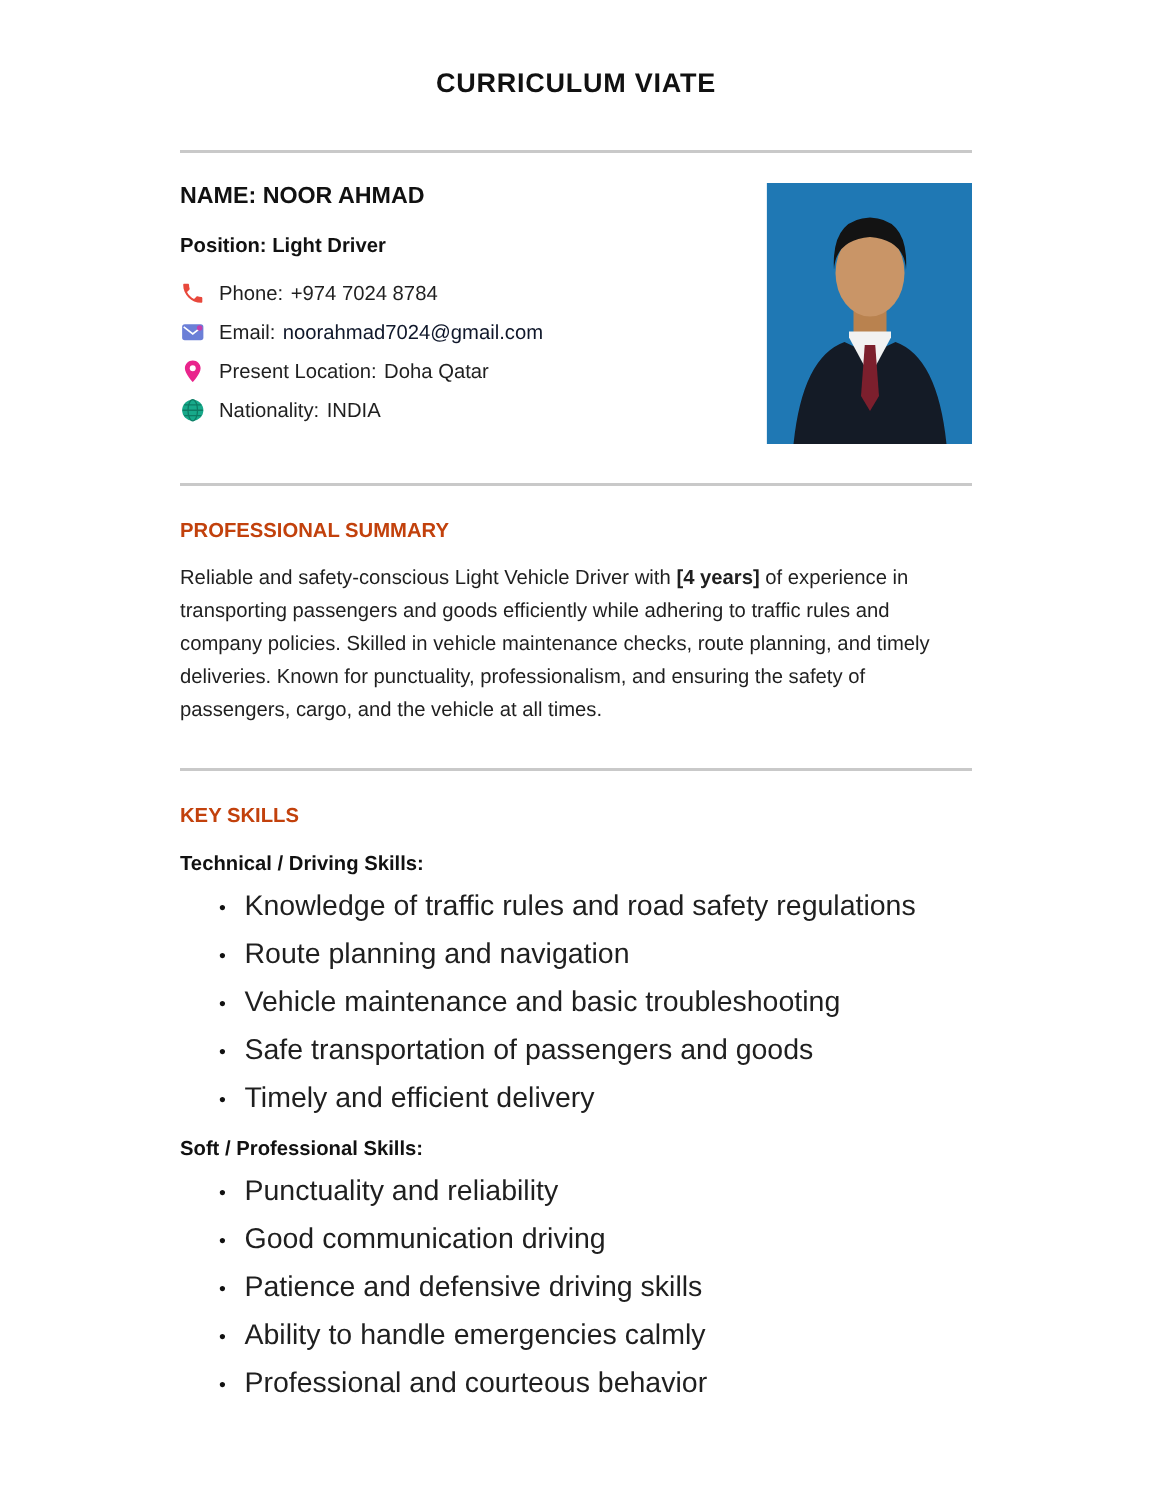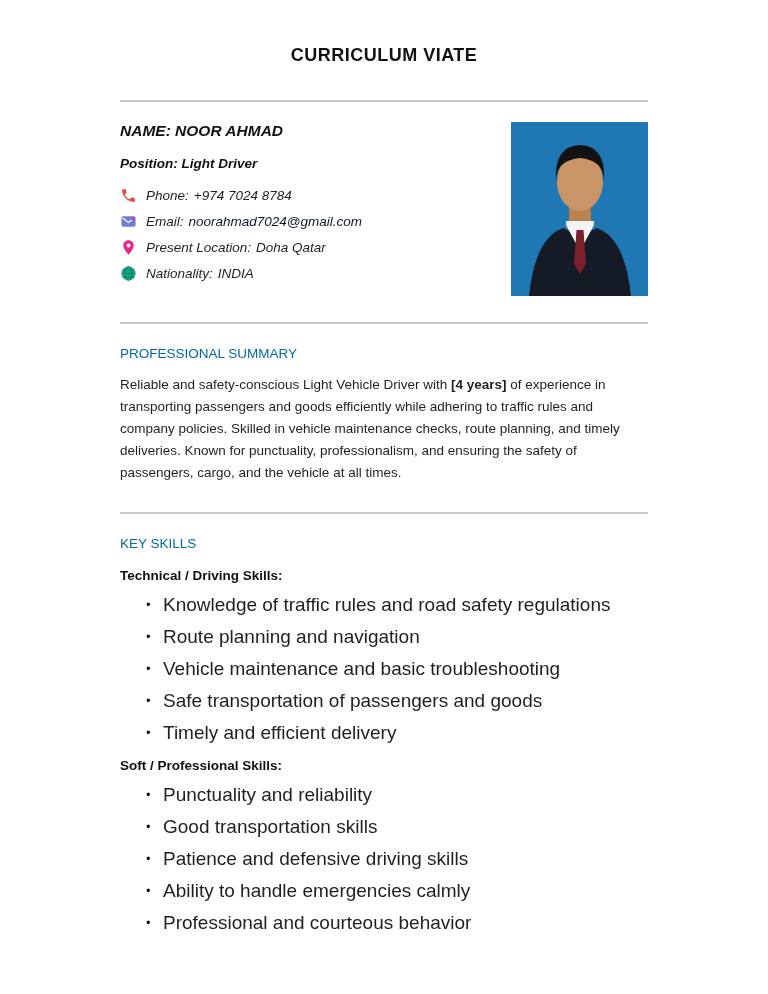--- a/index.html
+++ b/index.html
@@ -33,21 +33,20 @@
   .divider-1 { margin-top: 34px; }
   .divider-2 { margin-top: 26px; }
   .divider-3 { margin-top: 28px; }
 
   
   .header-row {
     display: flex;
     justify-content: space-between;
     align-items: flex-start;
     margin-top: 20px;
-    font-style: italic;
   }
   .header-left { flex: 1; padding-right: 20px; }
   .person-name {
     font-size: 15.5px;
     font-weight: bold;
     color: #111;
     margin-bottom: 16px;
   }
   .person-position {
     font-size: 13.5px;
@@ -78,22 +77,22 @@
     width: 137px;
     height: 174px;
     flex: 0 0 137px;
     overflow: hidden;
   }
   .photo-frame svg { display: block; width: 137px; height: 174px; }
 
   
   .section-heading {
     font-size: 13.5px;
-    font-weight: normal;
-    color: #0369a1;
+    font-weight: bold;
+    color: #c2410c;
     margin-top: 22px;
   }
   .summary-text {
     margin-top: 13px;
     font-size: 13.5px;
     line-height: 22px;
     color: #1f1f1f;
   }
   .summary-highlight { font-weight: bold; }
 
@@ -214,20 +213,20 @@
       <li class="skill-item">Knowledge of traffic rules and road safety regulations</li>
       <li class="skill-item">Route planning and navigation</li>
       <li class="skill-item">Vehicle maintenance and basic troubleshooting</li>
       <li class="skill-item">Safe transportation of passengers and goods</li>
       <li class="skill-item">Timely and efficient delivery</li>
     </ul>
 
     <div class="group-title">Soft / Professional Skills:</div>
     <ul class="skill-list">
       <li class="skill-item">Punctuality and reliability</li>
-      <li class="skill-item">Good transportation skills</li>
+      <li class="skill-item">Good communication driving</li>
       <li class="skill-item">Patience and defensive driving skills</li>
       <li class="skill-item">Ability to handle emergencies calmly</li>
       <li class="skill-item">Professional and courteous behavior</li>
     </ul>
 
   </div>
 </div>
 
 </body></html>

